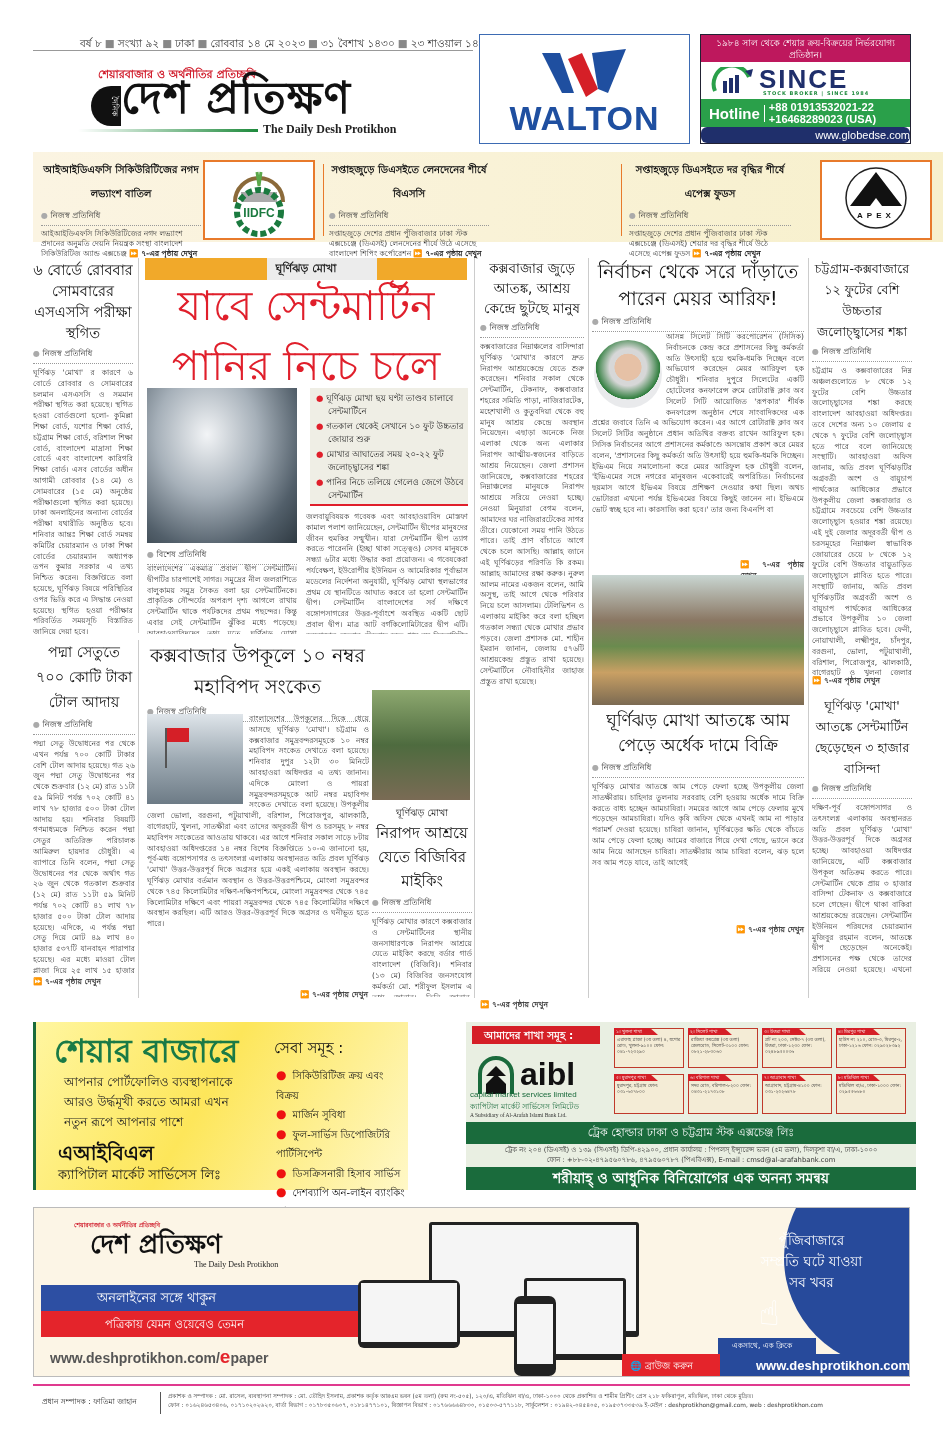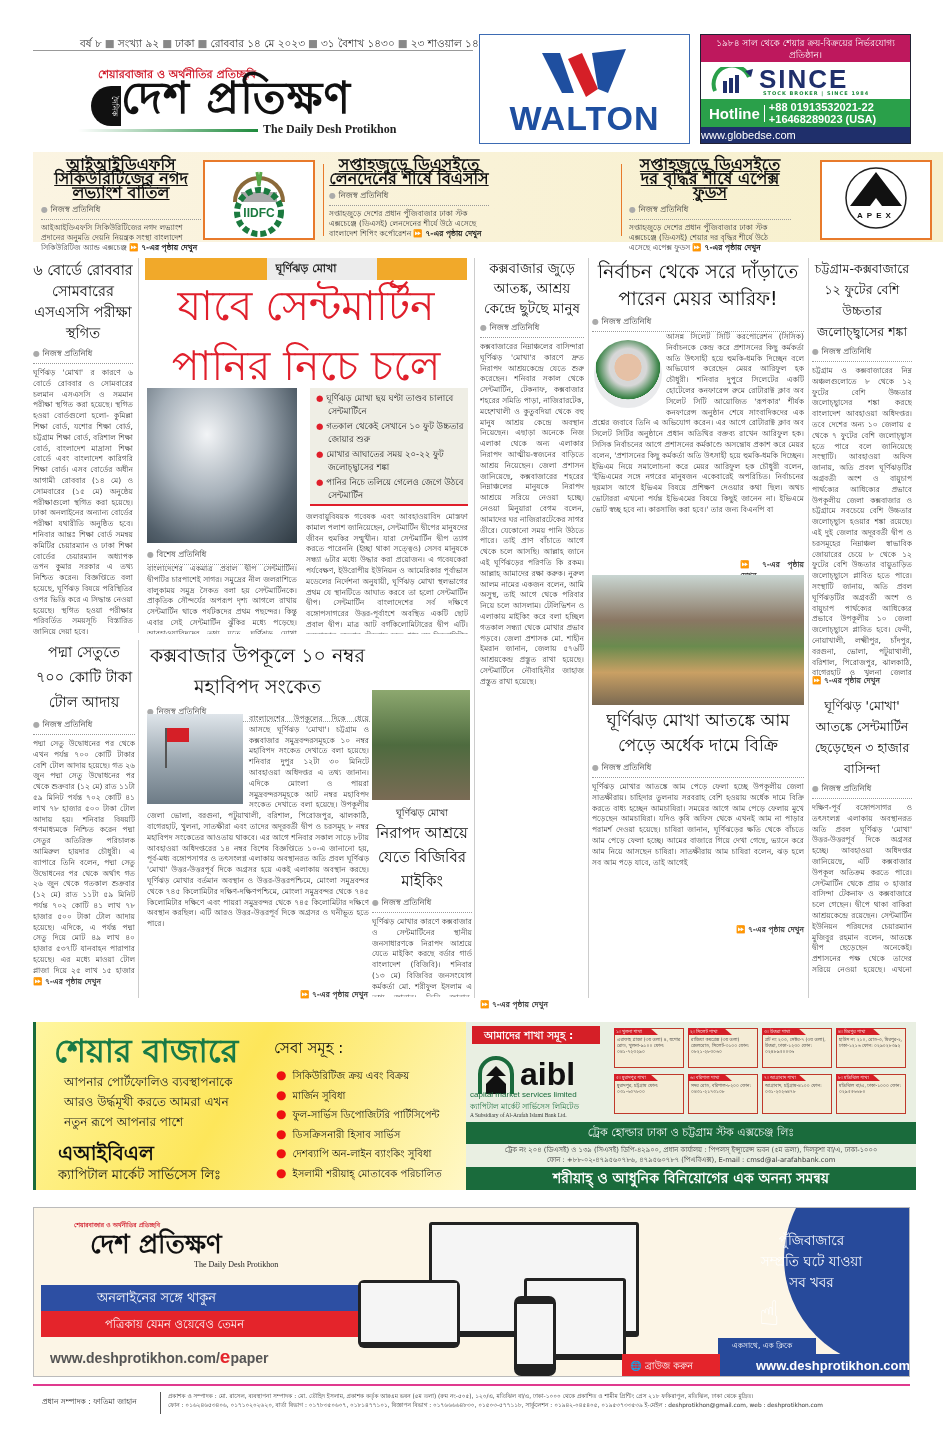--- a/index.html
+++ b/index.html
@@ -19,44 +19,44 @@
   .walton-name { position: absolute; left: 0; width: 100%; top: 64px; text-align: center; font-family: "Liberation Sans", sans-serif; font-weight: 900; font-size: 34px; color: #1f4fa0; letter-spacing: 1px; }
   .globe { left: 700px; top: 34px; width: 211px; height: 110px; border: 1px solid #223; }
   .globe-top { height: 27px; background: #be185d; color: #fff; font-size: 9px; text-align: center; line-height: 12px; padding-top: 2px; }
   .globe-mid { height: 37px; background: #fff; position: relative; }
   .globe-name { position: absolute; left: 58px; top: 2px; font-family: "Liberation Sans", sans-serif; font-size: 26px; color: #1f2f6b; font-weight: bold; letter-spacing: 2px; }
   .globe-sub { position: absolute; left: 62px; top: 28px; font-size: 5px; color: #1e8a3c; font-weight: bold; letter-spacing: 1px; }
   .globe-icon { position: absolute; left: 10px; top: 5px; width: 42px; height: 28px; }
   .globe-hot { height: 28px; background: #2aa04a; color: #fff; display: flex; align-items: center; padding-left: 8px; font-family: "Liberation Sans", sans-serif; }
   .globe-hot .lbl { font-size: 15px; font-weight: bold; border-right: 1px solid #fff; padding-right: 4px; }
   .globe-hot .nums { font-size: 11px; font-weight: bold; line-height: 12px; padding-left: 4px; }
-  .globe-web { height: 16px; background: #1f2f6b; color: #fff; text-align: left; font-size: 11px; line-height: 16px; font-family: "Liberation Sans", sans-serif; }
+  .globe-web { height: 16px; background: #1f2f6b; color: #fff; text-align: right; font-size: 11px; line-height: 16px; font-family: "Liberation Sans", sans-serif; border-radius: 6px; }
 
   .bizstrip { left: 33px; top: 152px; width: 910px; height: 90px; background: linear-gradient(90deg, #fbf4e2, #f7f0cc); }
   .biz-item { position: absolute; top: 6px; }
-  .biz-head { font-size: 16px; font-weight: bold; text-align: center; line-height: 14px; color: #111; text-decoration: underline; }
+  .biz-head { font-size: 10px; font-weight: bold; text-align: center; line-height: 24px; color: #111; }
   .byline { font-size: 8px; color: #333; margin-top: 3px; padding-bottom: 3px; border-bottom: 1px dotted #999; }
   .byline::before { content: "● "; color: #aaa; }
   .biz-body { font-size: 7.5px; color: #333; line-height: 10px; margin-top: 3px; }
   .more { color: #111; font-weight: bold; }
   .logo-box { position: absolute; top: 8px; width: 112px; height: 80px; border: 2px solid #e87a2b; background: #fff; }
   .vdiv { position: absolute; top: 12px; width: 1px; height: 72px; background: #e87a2b; }
 
   .headline { font-weight: bold; color: #111; text-align: center; }
   .body { font-size: 7.5px; line-height: 10.8px; color: #333; text-align: justify; }
   .col-rule { position: absolute; width: 1px; background: #ccc; }
   .pic { background: linear-gradient(135deg, #6d7d8a, #c8cfd6 40%, #5a6a74 70%, #d8dde2); }
   .pic-storm { background: radial-gradient(ellipse at 40% 30%, #f2f4f6, #a6b0b9 40%, #525f6a 75%, #2f3a42); }
   .pic-market { background: linear-gradient(180deg, #c9d6d2 0%, #8a7763 35%, #6a8b4e 55%, #c9a064 75%, #7b6a52 100%); }
   .pic-bgb { background: linear-gradient(180deg, #8da86f, #4e6b3f 50%, #7a6b55); }
   .pic-sea { background: linear-gradient(180deg, #dfe5ea, #9eaab3 50%, #6d7b86); }
   .pic-portrait { border-radius: 50%; background: radial-gradient(circle at 50% 40%, #e6c1a6 0 25%, #d7d7d7 26% 35%, #2e7d3c 60%, #e9eaec 61%); }
 
   .ad-aibl { left: 33px; top: 1022px; width: 880px; height: 168px; border-left: 3px solid #1a6b3c; border-right: 3px solid #1a6b3c; }
-  .aibl-left { position: absolute; left: 0; top: 0; width: 430px; height: 168px; background: linear-gradient(120deg, #fff6a0, #fde65a 45%, #fff8c7); }
+  .aibl-left { position: absolute; left: 0; top: 0; width: 372px; height: 168px; background: linear-gradient(120deg, #fff6a0, #fde65a 45%, #fff8c7); }
   .aibl-right { position: absolute; left: 430px; top: 0; width: 450px; height: 168px; background: #e9efe2; }
   .share-title { position: absolute; left: 18px; top: 4px; font-size: 32px; font-weight: 900; color: #1a7a46; }
   .aibl-txt { position: absolute; left: 28px; top: 50px; font-size: 12px; line-height: 20px; color: #222; }
   .aibl-brand { position: absolute; left: 22px; top: 116px; font-size: 20px; font-weight: 900; color: #111; }
   .aibl-brand2 { position: absolute; left: 22px; top: 143px; font-size: 13px; color: #111; }
   .svc-title { position: absolute; left: 238px; top: 14px; font-size: 15px; color: #111; }
   .svc-list { position: absolute; left: 240px; top: 44px; list-style: none; font-size: 10px; line-height: 19.5px; color: #111; }
   .svc-list li::before { content: "●"; color: #e11; margin-right: 6px; font-size: 12px; }
   .branch-tag { position: absolute; left: 6px; top: 4px; width: 128px; height: 18px; background: #d51f27; color: #fff; font-size: 10.5px; line-height: 18px; padding-left: 12px; font-weight: bold; }
   .aibl-logo { position: absolute; left: 10px; top: 34px; width: 128px; height: 56px; }

